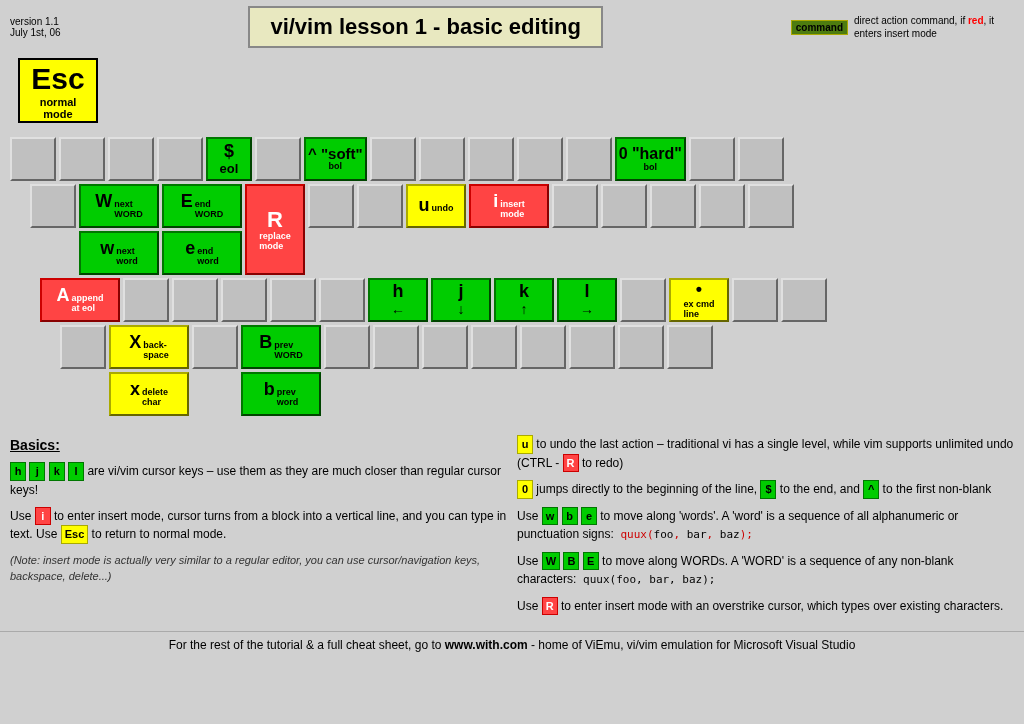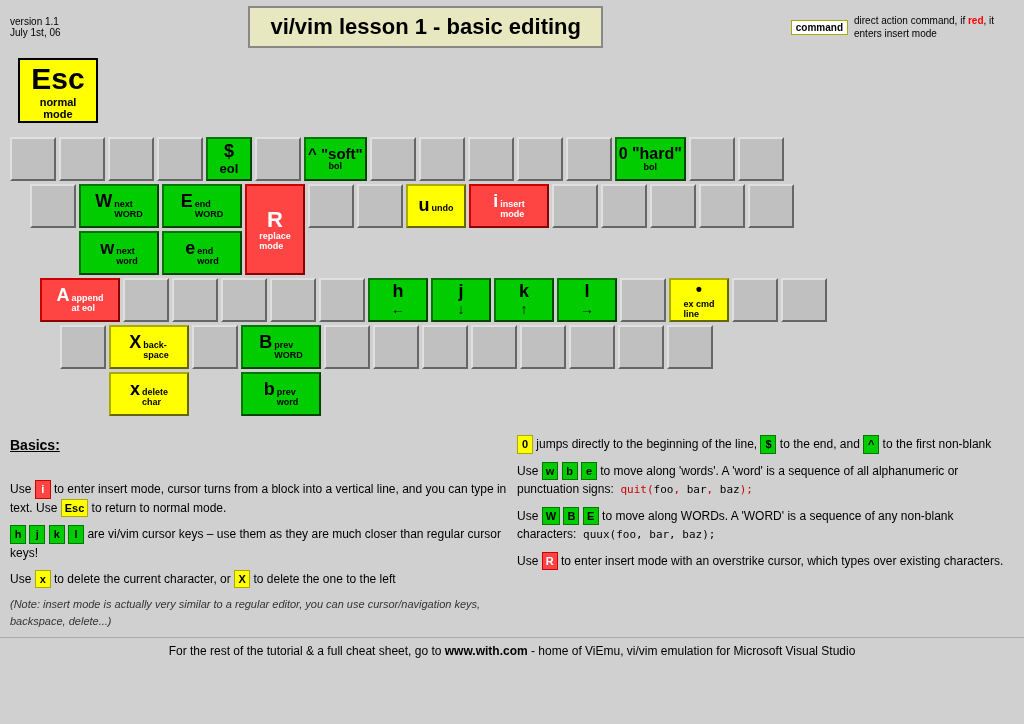--- a/index.html
+++ b/index.html
@@ -43,21 +43,21 @@
       font-size: 10px;
     }
     .badge-motion {
       background: #00cc00;
       border: 1px solid #007700;
       padding: 1px 4px;
       font-weight: bold;
       font-size: 10px;
     }
     .badge-command {
-      background: #ffffff;
+      background: #4d7c0f;
       border: 1px solid #aaaa00;
       padding: 1px 4px;
       font-weight: bold;
       font-size: 10px;
     }
     .legend-text {
       max-width: 160px;
       font-size: 10px;
       line-height: 1.3;
     }
@@ -144,21 +144,21 @@
       flex: 1;
       font-size: 12px;
       line-height: 1.5;
       color: #000;
     }
 
     .section-title {
       font-size: 14px;
       font-weight: bold;
       text-decoration: underline;
-      margin-bottom: 24px;
+      margin-bottom: 6px;
     }
 
     .content-para {
       margin-bottom: 8px;
     }
 
     .inline-key {
       display: inline-flex;
       align-items: center;
       justify-content: center;
@@ -458,43 +458,43 @@
     <div class="spacer-key"></div>
   </div>
 
 </div>
 
 <div class="content-section">
 
   <div class="content-left">
     <div class="section-title">Basics:</div>
     <div class="content-para">
-      Use <span class="inline-key inline-key-red">i</span> to enter insert mode, cursor turns from a block into a vertical line, and you can type in text. Use <span class="inline-key inline-key-yellow">Esc</span>  to return to normal mode.
-    </div>
-    <div class="content-para">
       <span class="inline-key">h</span>
       <span class="inline-key">j</span>
       <span class="inline-key">k</span>
       <span class="inline-key">l</span>
       <span> are vi/vim cursor keys – use them as they are  much closer than regular cursor keys!</span>
     </div>
     <div class="content-para">
-      Use <span class="inline-key inline-key-yellow">x</span> to delete the current character, or <span class="inline-key inline-key-yellow">X</span> to delete the one to the left
+      Use <span class="inline-key inline-key-red">i</span> to enter insert mode, cursor turns from a block into a vertical line, and you can type in text. Use <span class="inline-key inline-key-yellow">Esc</span>  to return to normal mode.
     </div>
     <div class="italic-note">
       (Note: insert mode is actually very similar to a regular editor, you can use cursor/navigation keys, backspace,  delete...)
     </div>
   </div>
 
   <div class="content-right">
     <div class="content-para">
+      <span class="inline-key inline-key-yellow">u</span> to undo the last action – traditional vi has a single level, while vim supports unlimited undo (CTRL - <span class="inline-key inline-key-red">R</span> to redo)
+    </div>
+    <div class="content-para">
       <span class="inline-key inline-key-yellow">0</span> jumps directly to the beginning of the line, <span class="inline-key">$</span> to the end, and <span class="inline-key">^</span> to the first non-blank
     </div>
     <div class="content-para">
-      Use <span class="inline-key">w</span> <span class="inline-key">b</span> <span class="inline-key">e</span> to move along 'words'. A 'word' is a sequence of all alphanumeric or punctuation signs: &nbsp;<span class="code-text"><span class="code-red">quit(</span>foo<span class="code-red">,</span> bar<span class="code-red">,</span> baz<span class="code-red">);</span></span>
+      Use <span class="inline-key">w</span> <span class="inline-key">b</span> <span class="inline-key">e</span> to move along 'words'. A 'word' is a sequence of all alphanumeric or punctuation signs: &nbsp;<span class="code-text"><span class="code-red">quux(</span>foo<span class="code-red">,</span> bar<span class="code-red">,</span> baz<span class="code-red">);</span></span>
     </div>
     <div class="content-para">
       Use <span class="inline-key">W</span> <span class="inline-key">B</span> <span class="inline-key">E</span> to move along WORDs. A 'WORD' is a sequence of any non-blank characters: &nbsp;<span class="code-text">quux(foo, bar, baz);</span>
     </div>
     <div class="content-para">
       Use <span class="inline-key inline-key-red">R</span> to enter insert mode with an overstrike cursor, which types over existing characters.
     </div>
   </div>
 </div>
 

